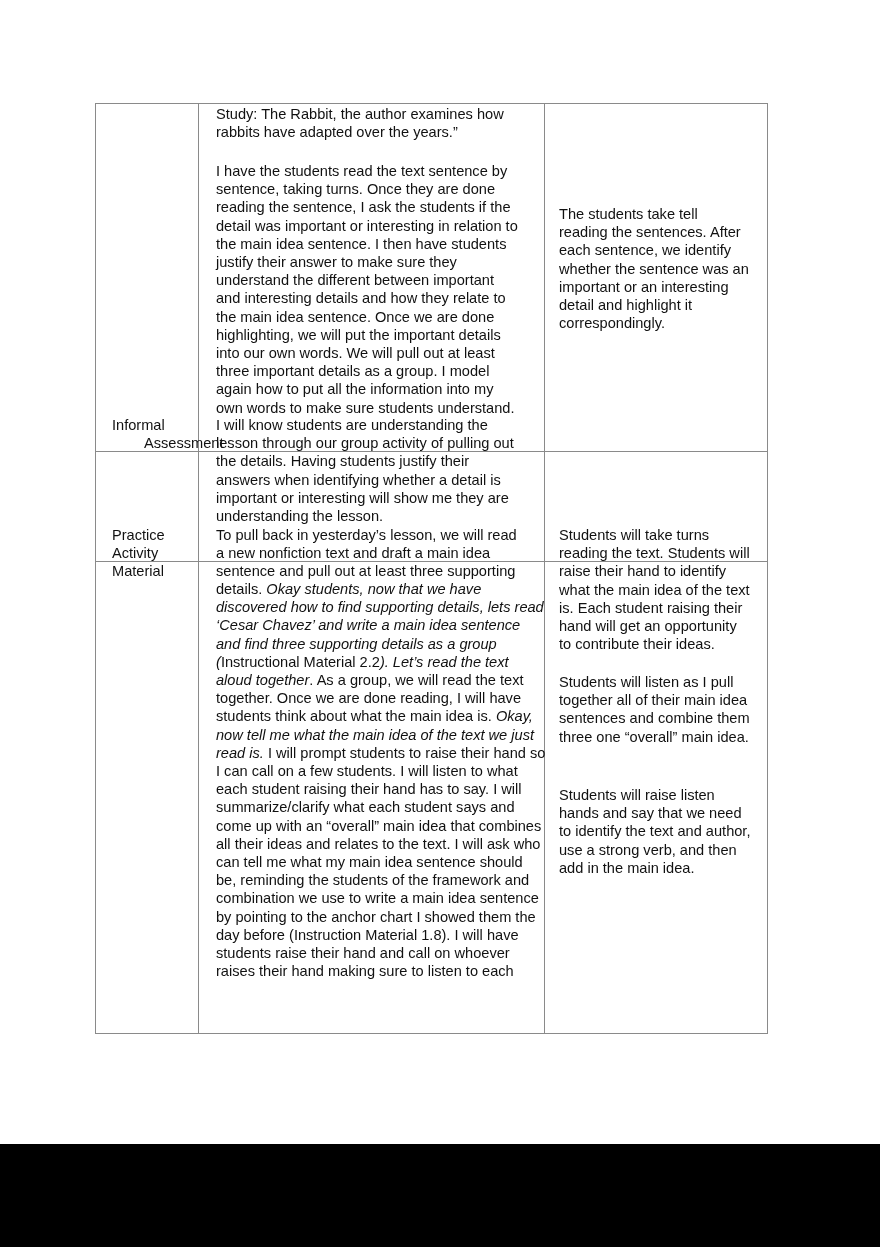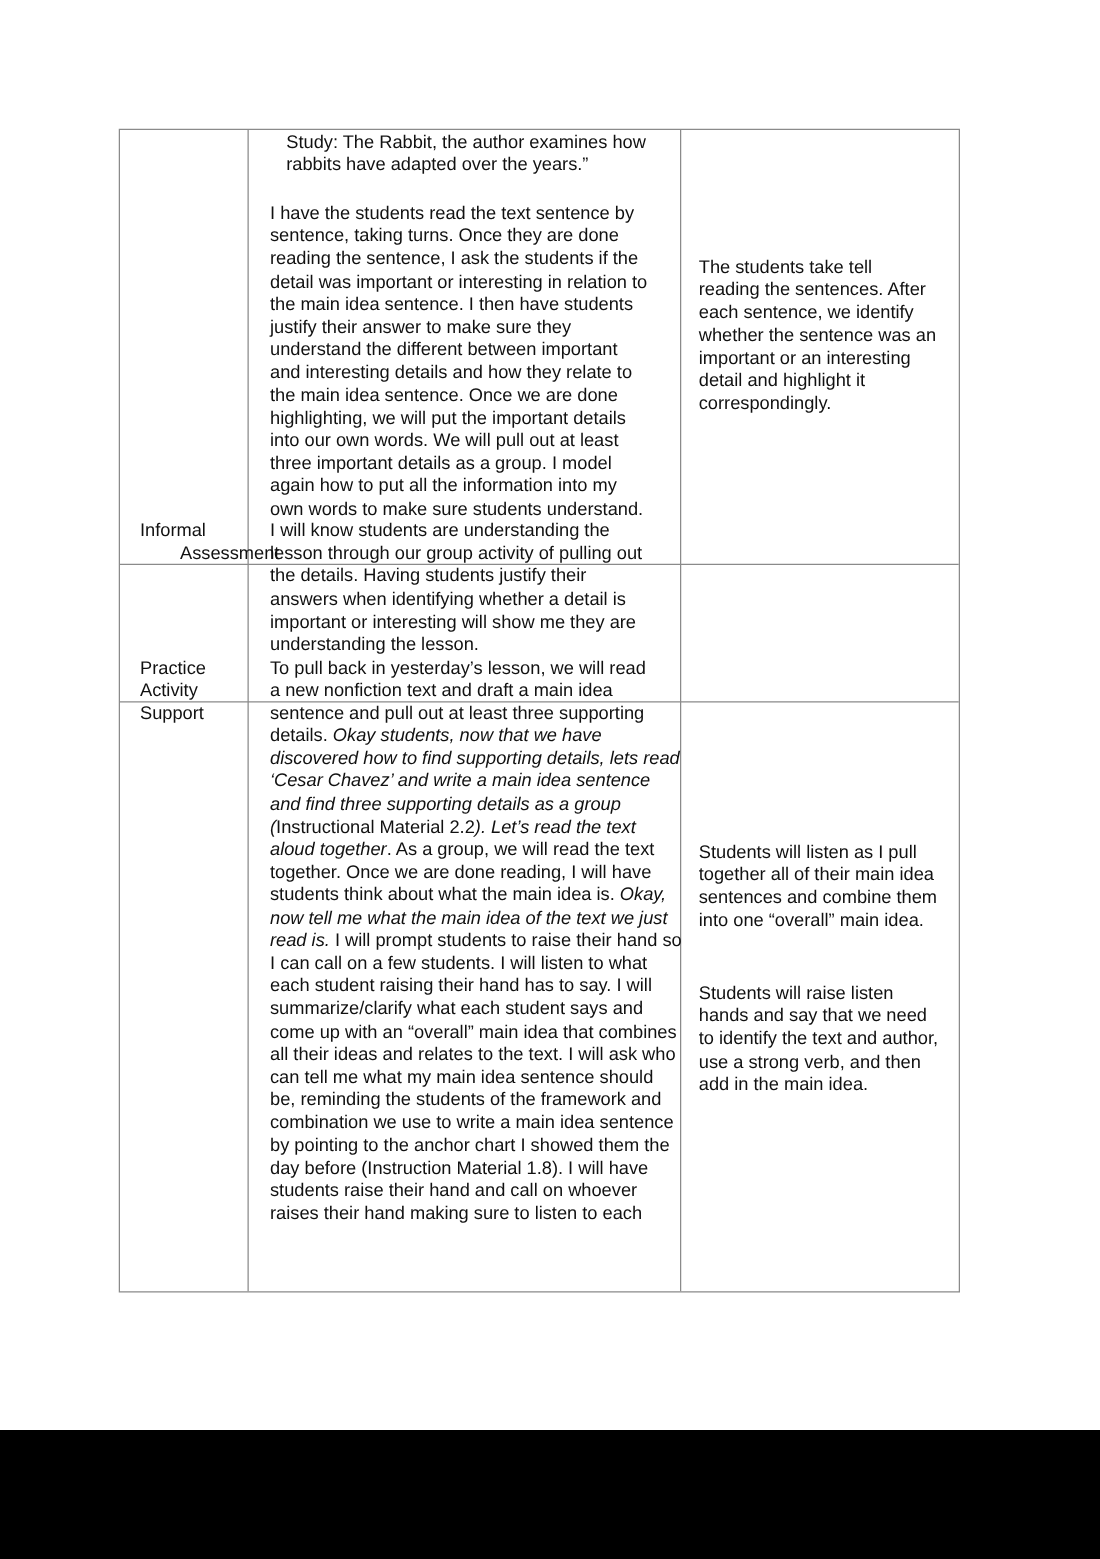--- a/index.html
+++ b/index.html
@@ -24,23 +24,23 @@
   <div class="table">
     <div class="vline" style="left:102px;"></div>
     <div class="vline" style="left:448px;"></div>
     <div class="hline" style="top:347px;"></div>
     <div class="hline" style="top:457px;"></div>
 
     <div class="txt label" style="top:312px;">Informal</div>
     <div class="txt label" style="top:330px;margin-left:32px;">Assessment</div>
     <div class="txt label" style="top:422px;">Practice</div>
     <div class="txt label" style="top:440px;">Activity</div>
-    <div class="txt label" style="top:458px;">Support</div>
+    <div class="txt label" style="top:458px;">Material</div>
 
-    <div id="mid-intro" class="txt mid" style="top:1px;margin-left:13px;">Study: The Rabbit, the author examines how
+    <div id="mid-intro" class="txt mid" style="top:1px;">Study: The Rabbit, the author examines how
 rabbits have adapted over the years.”</div>
     <div id="mid-proc" class="txt mid" style="top:58px;">I have the students read the text sentence by
 sentence, taking turns. Once they are done
 reading the sentence, I ask the students if the
 detail was important or interesting in relation to
 the main idea sentence. I then have students
 justify their answer to make sure they
 understand the different between important
 and interesting details and how they relate to
 the main idea sentence. Once we are done
@@ -60,24 +60,31 @@
 sentence and pull out at least three supporting</div>
     <div id="mid-support" class="txt mid" style="top:476px; white-space:normal; width:330px;"><span>details. </span><i>Okay students, now that we have discovered how to find supporting details, lets read ‘Cesar Chavez’ and write a main idea sentence and find three supporting details as a group (</i><span>Instructional Material 2.2</span><i>). Let’s read the text aloud together</i><span>. As a group, we will read the text together. Once we are done reading, I will have students think about what the main idea is. </span><i>Okay, now tell me what the main idea of the text we just read is.</i><span> I will prompt students to raise their hand so I can call on a few students. I will listen to what each student raising their hand has to say. I will summarize/clarify what each student says and come up with an “overall” main idea that combines all their ideas and relates to the text. I will ask who can tell me what my main idea sentence should be, reminding the students of the framework and combination we use to write a main idea sentence by pointing to the anchor chart I showed them the day before (Instruction Material 1.8). I will have students raise their hand and call on whoever raises their hand making sure to listen to each</span></div>
 
     <div id="r-proc" class="txt right" style="top:101px;">The students take tell
 reading the sentences. After
 each sentence, we identify
 whether the sentence was an
 important or an interesting
 detail and highlight it
 correspondingly.</div>
+    <div id="r-practice" class="txt right" style="top:422px;">Students will take turns
+reading the text. Students will
+raise their hand to identify
+what the main idea of the text
+is. Each student raising their
+hand will get an opportunity
+to contribute their ideas.</div>
     <div id="r-listen" class="txt right" style="top:569px;">Students will listen as I pull
 together all of their main idea
 sentences and combine them
-into one “overall” main idea.</div>
+three one “overall” main idea.</div>
     <div id="r-raise" class="txt right" style="top:682px;">Students will raise listen
 hands and say that we need
 to identify the text and author,
 use a strong verb, and then
 add in the main idea.</div>
   </div>
 </div>
 
 <div class="bottom-bar"></div>
 

